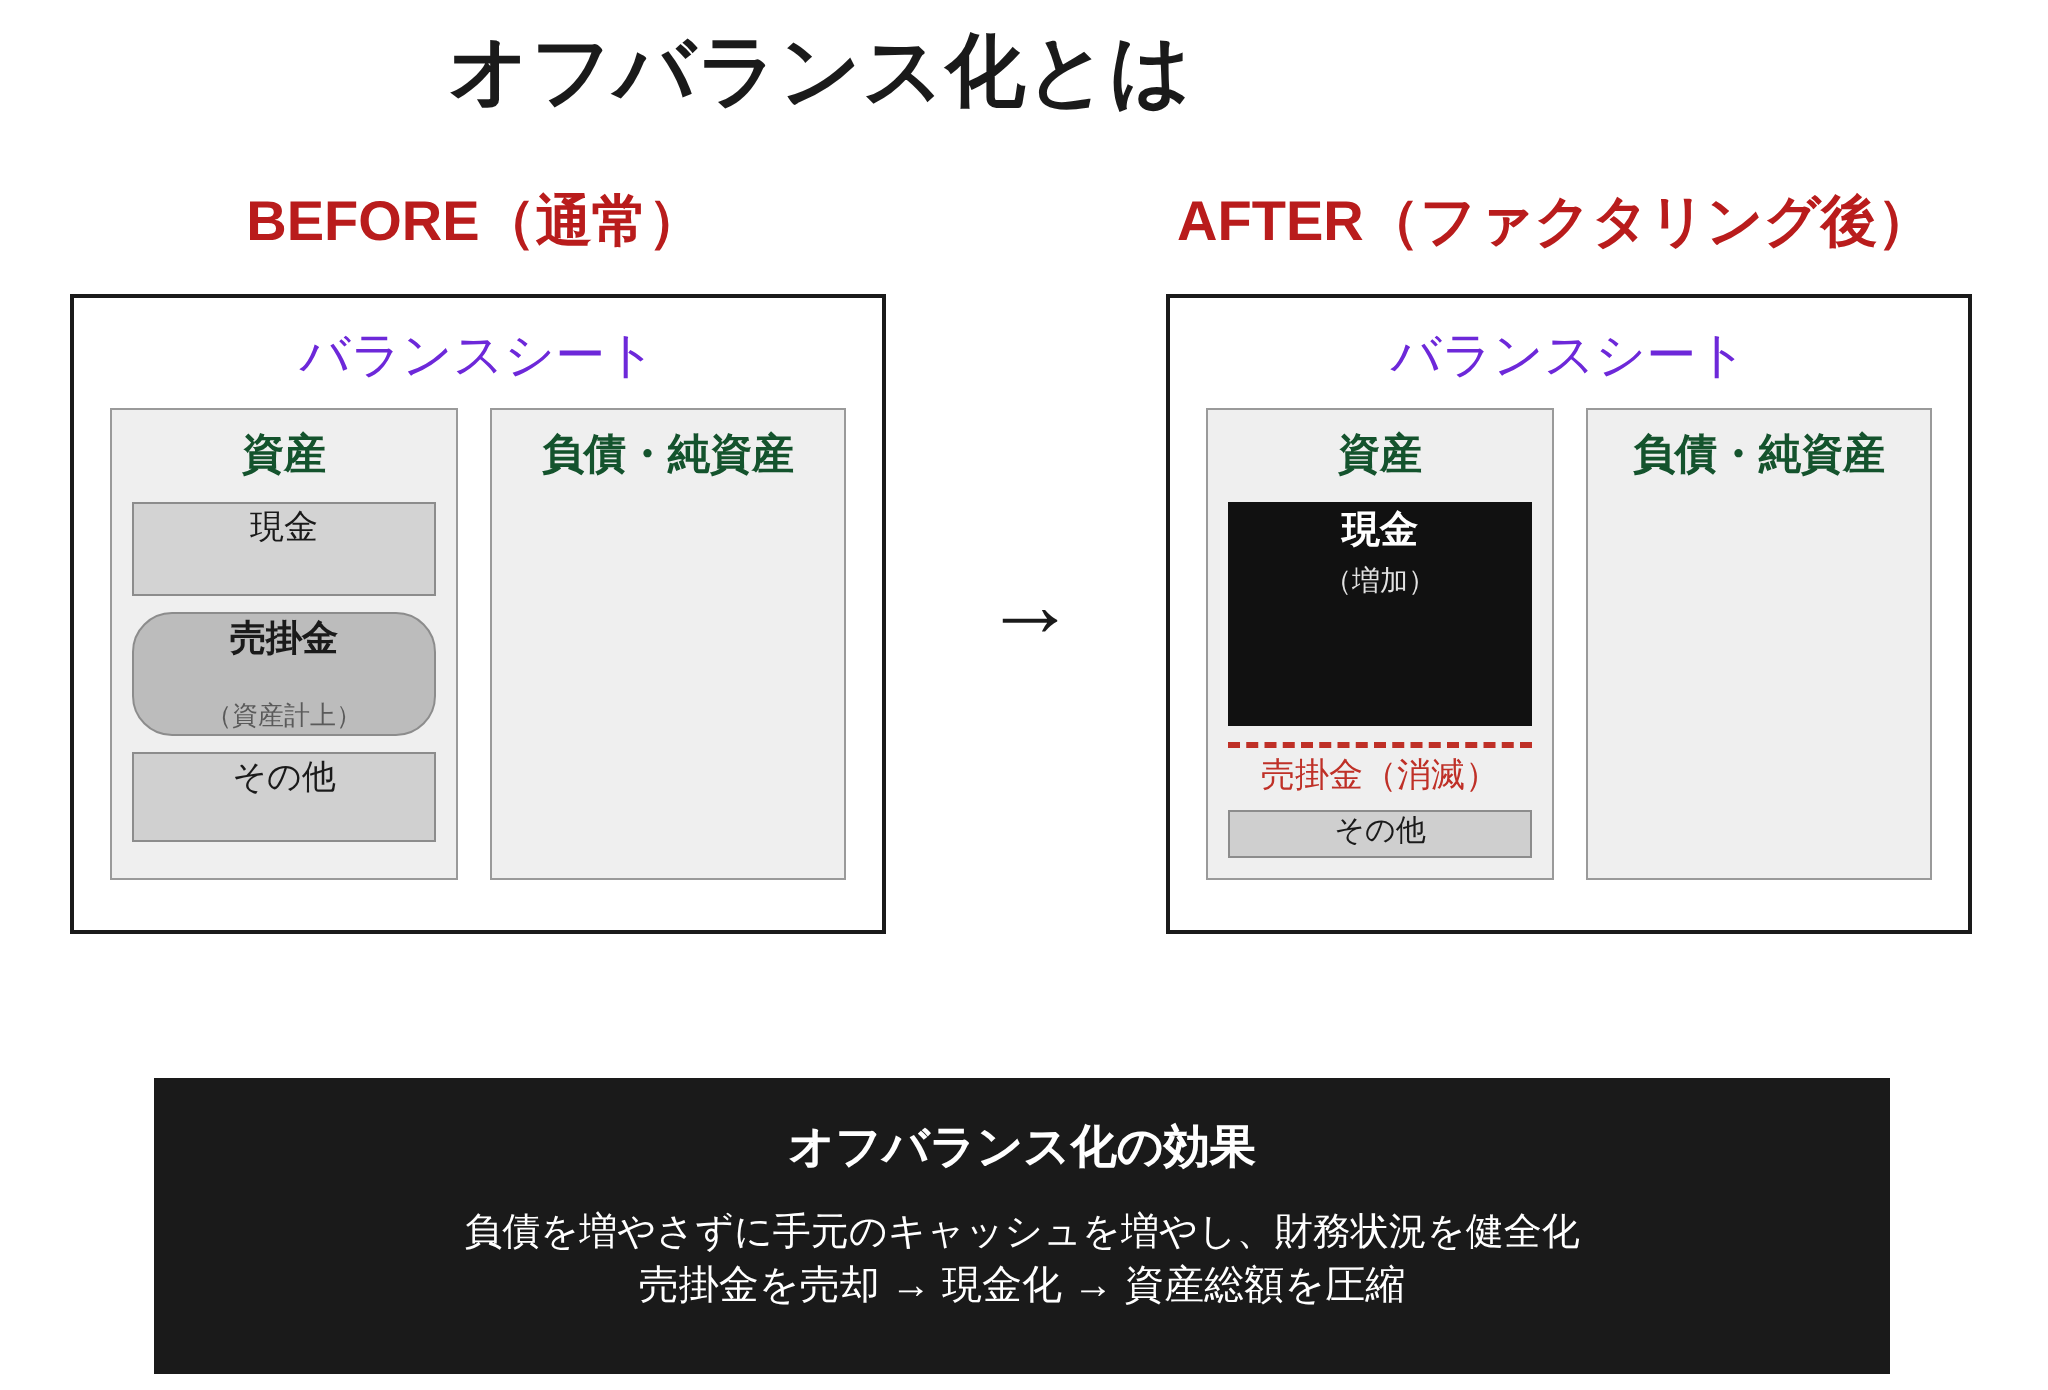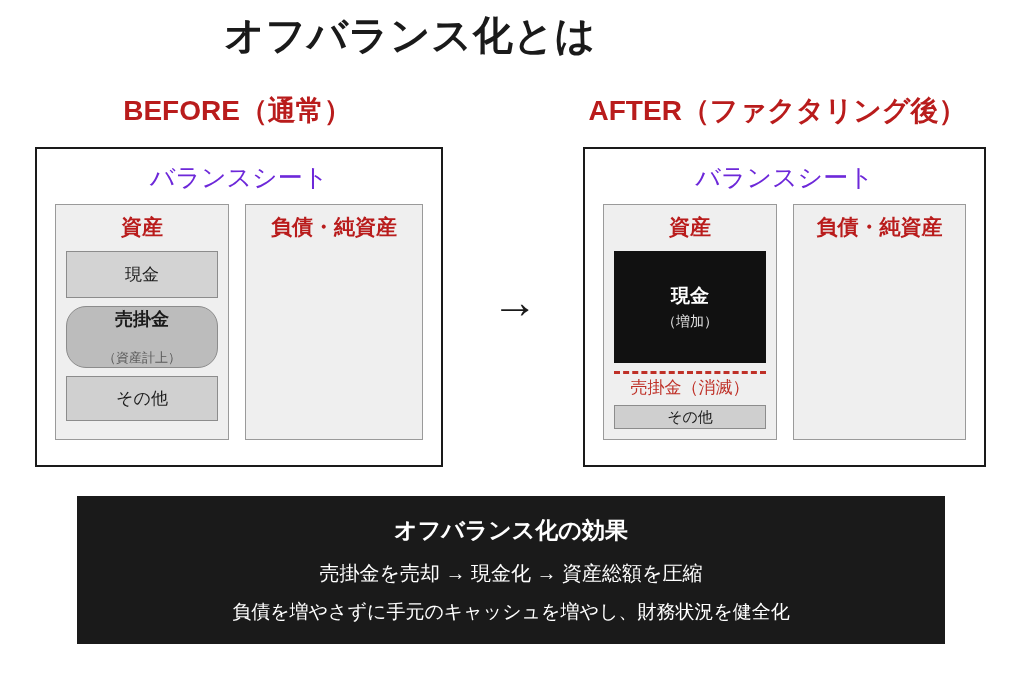--- a/index.html
+++ b/index.html
@@ -77,32 +77,31 @@
     display: flex;
     flex-direction: column;
   }
   .bs-col.assets { flex: 0 0 174px; }
   .bs-col.liabilities { flex: 1 1 auto; }
 
   .bs-col-title {
     text-align: center;
     font-size: 21px;
     font-weight: bold;
-    color: #b91c1c;
+    color: #14532d;
     margin-bottom: 10px;
   }
 
   
   .asset-box {
     border: 1px solid #8c8c8c;
     box-sizing: border-box;
     display: flex;
     flex-direction: column;
     align-items: center;
-    justify-content: center;
     color: #1a1a1a;
     margin-bottom: 8px;
   }
   .asset-box .label {
     font-size: 17px;
   }
   .asset-box .sub {
     font-size: 13px;
     color: #5a5a5a;
     margin-top: 18px;
@@ -155,21 +154,21 @@
     justify-content: center;
     font-size: 46px;
     line-height: 1;
     color: #1a1a1a;
   }
 
   
   .effect-box {
     position: absolute;
     left: 77px;
-    top: 496px;
+    top: 539px;
     width: 868px;
     height: 148px;
     background: #1a1a1a;
     color: #ffffff;
     box-sizing: border-box;
     display: flex;
     flex-direction: column;
     align-items: center;
     justify-content: center;
   }
@@ -246,15 +245,15 @@
 
     <div class="bs-col liabilities">
       <div class="bs-col-title">負債・純資産</div>
     </div>
 
   </div>
 </div>
 
 <div class="effect-box">
   <div class="effect-title">オフバランス化の効果</div>
+  <div class="effect-line last">負債を増やさずに手元のキャッシュを増やし、財務状況を健全化</div>
   <div class="effect-line">売掛金を売却 → 現金化 → 資産総額を圧縮</div>
-  <div class="effect-line last">負債を増やさずに手元のキャッシュを増やし、財務状況を健全化</div>
 </div>
 
 </body></html>

